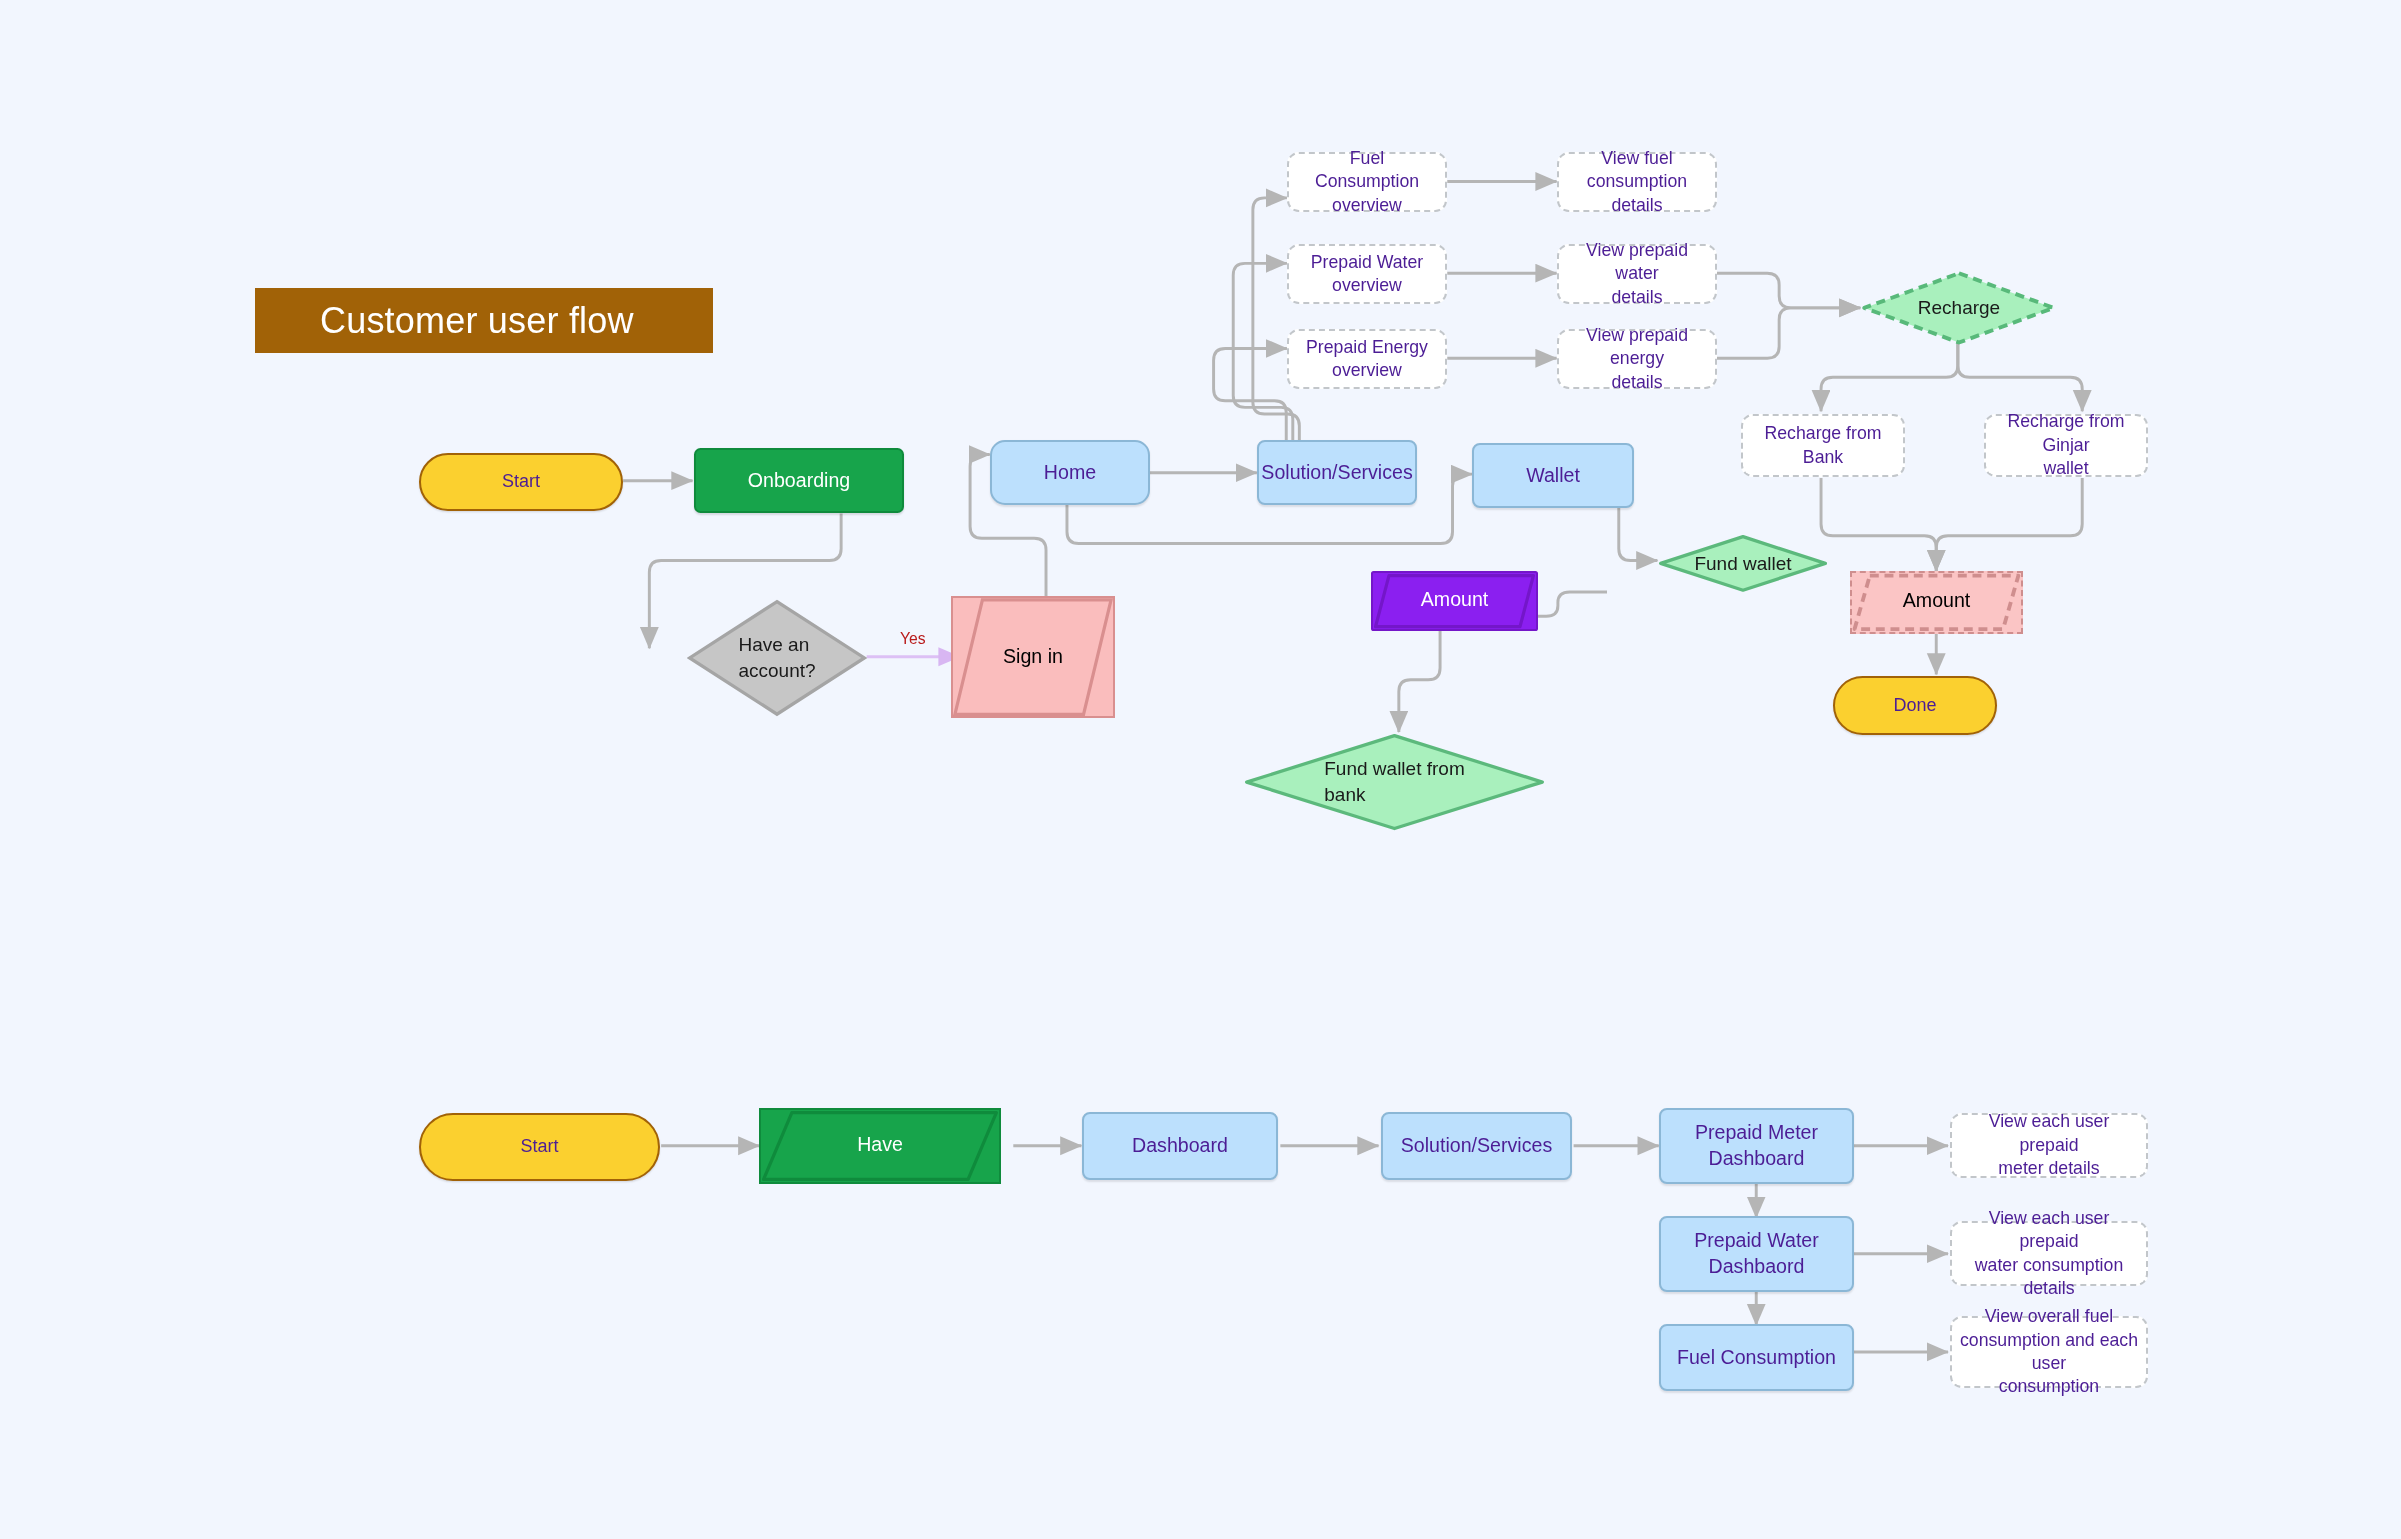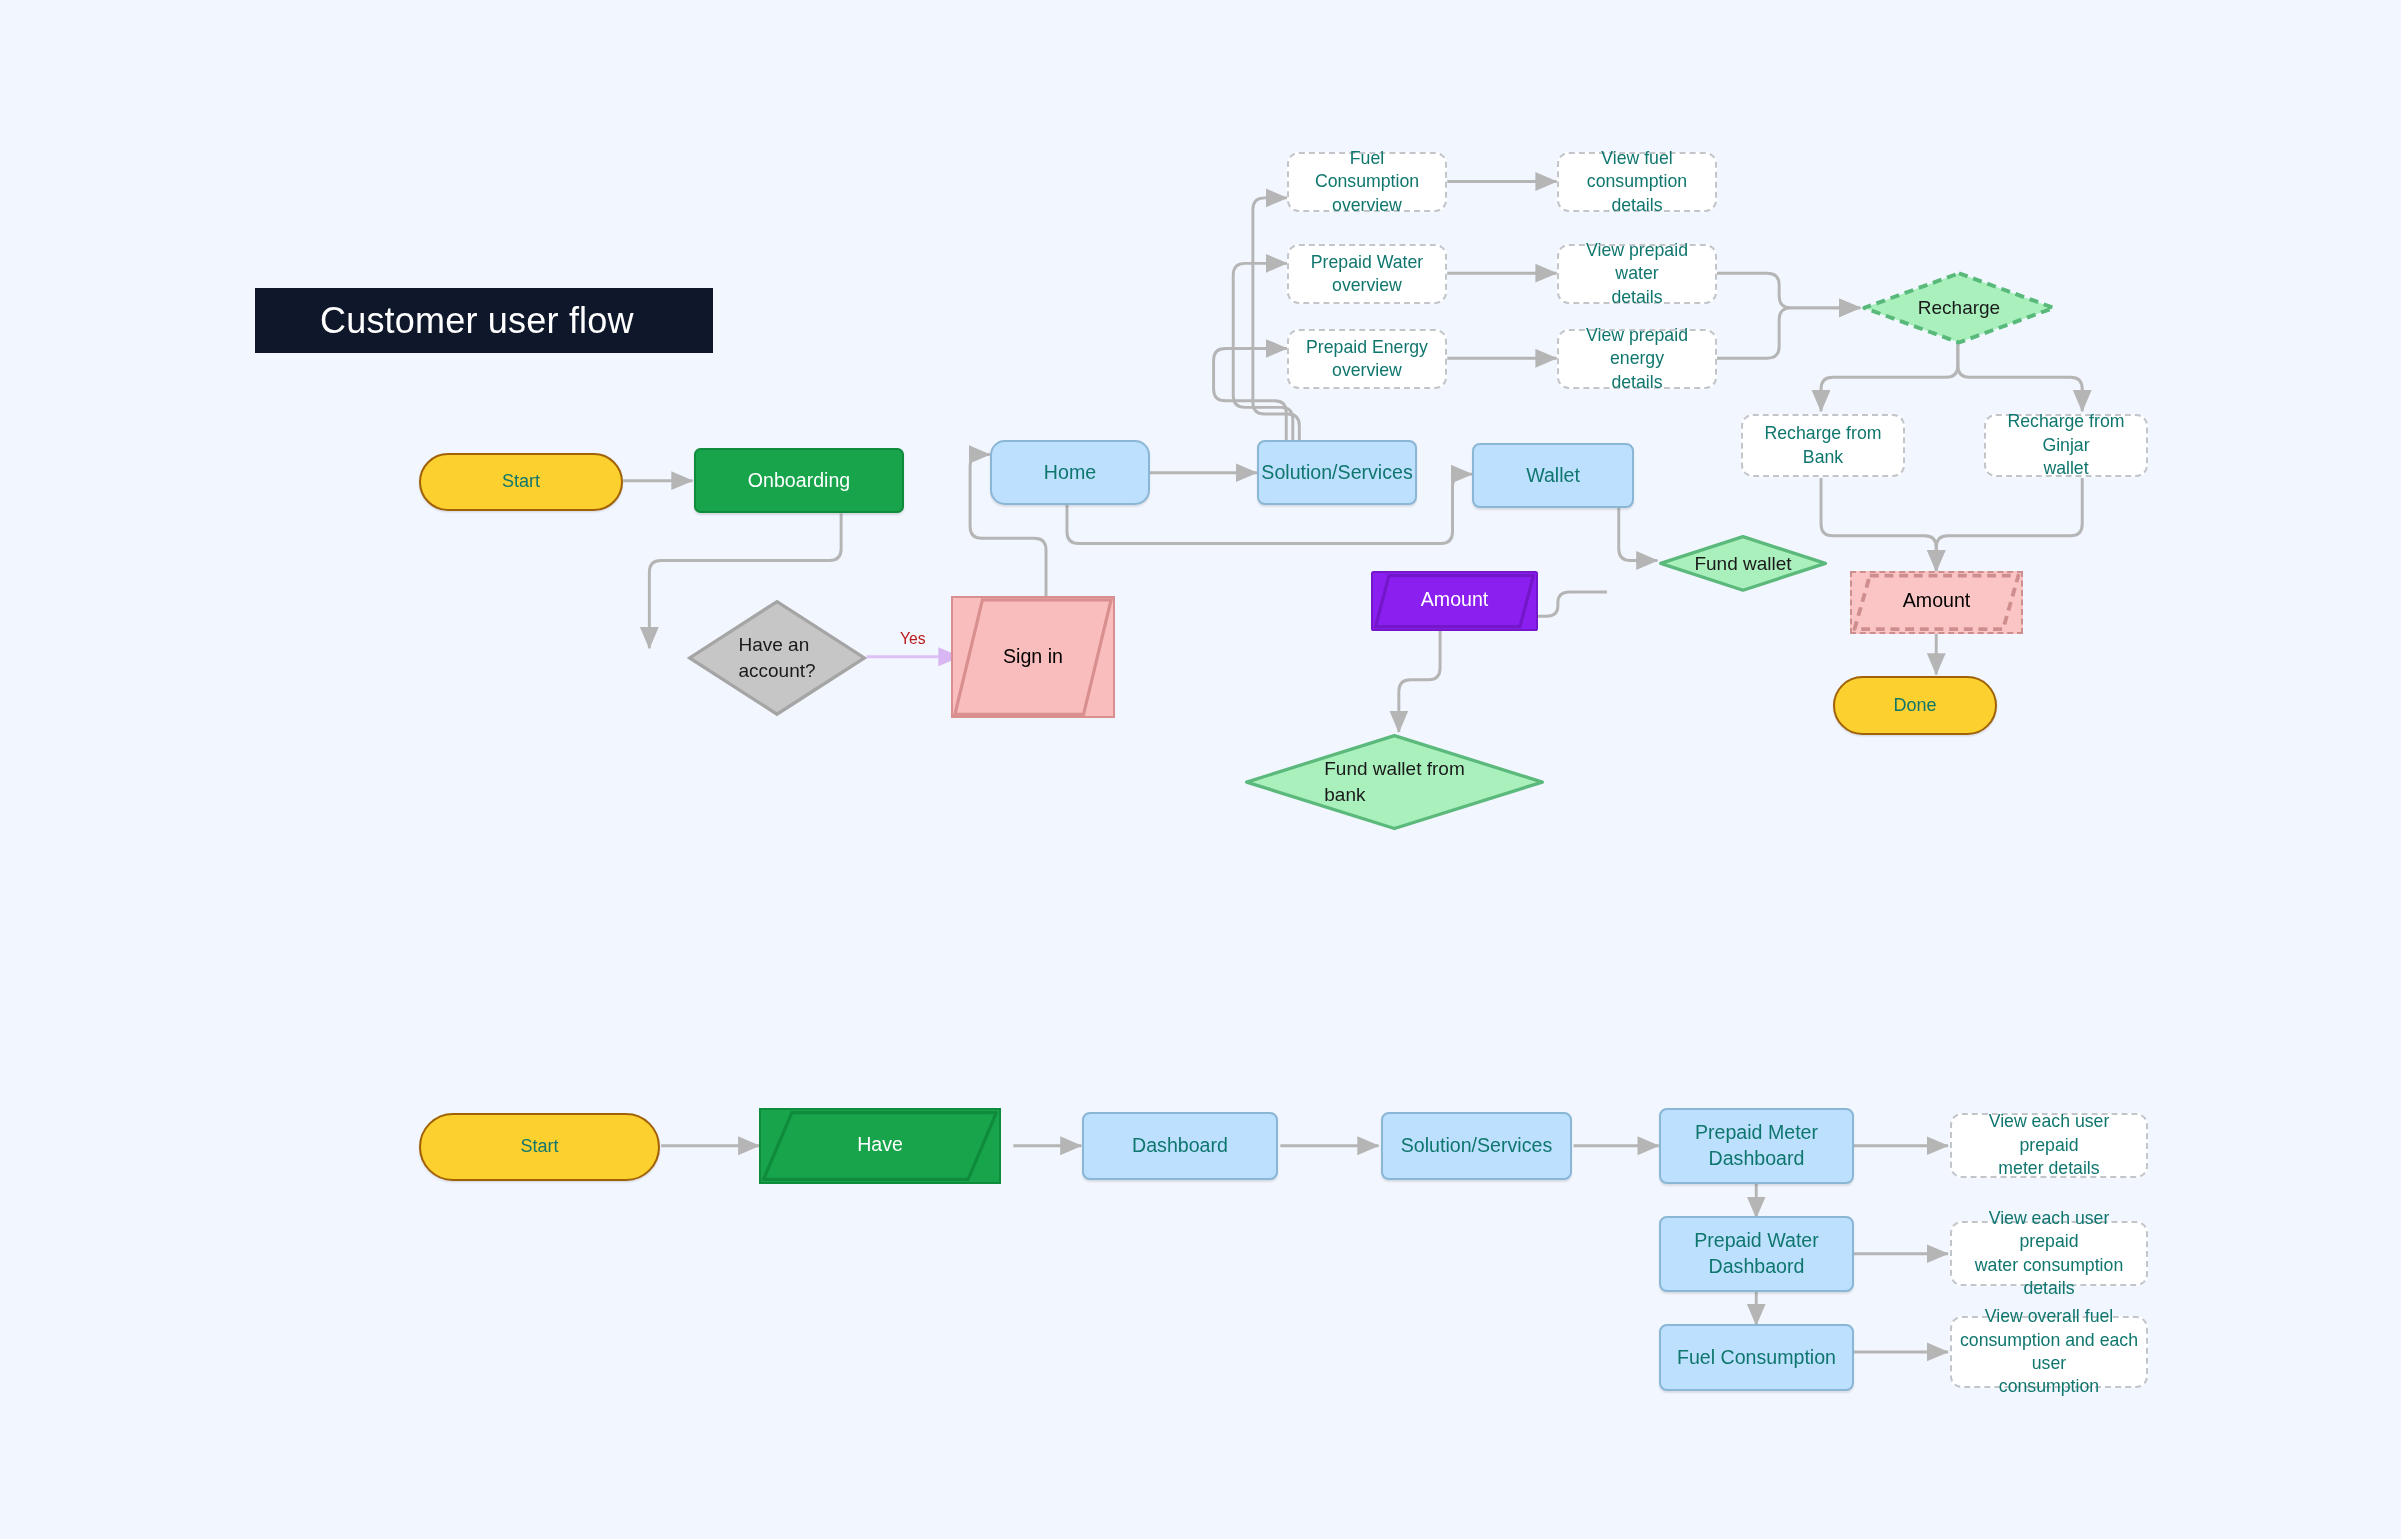--- a/index.html
+++ b/index.html
@@ -5,25 +5,25 @@
   html,body{margin:0;padding:0;}
   body{
     width:2401px;height:1540px;
     background:#f2f6fe;
     font-family:"Liberation Sans", sans-serif;
     overflow:hidden;
   }
   #stage{position:relative;width:2401px;height:1540px;}
   svg.edges{position:absolute;left:0;top:0;width:2401px;height:1540px;pointer-events:none;}
 
-  .node{position:absolute;box-sizing:border-box;display:flex;align-items:center;justify-content:center;text-align:center;color:#0f766e;line-height:1.32;}
+  .node{position:absolute;box-sizing:border-box;display:flex;align-items:center;justify-content:center;text-align:center;color:#4c1d95;line-height:1.32;}
   .node .lbl{padding:0 6.5px;white-space:pre-line;}
 
   
-  .banner{position:absolute;background:#0f172a;color:#ffffff;display:flex;align-items:center;padding-left:65px;box-sizing:border-box;letter-spacing:0.2px;}
+  .banner{position:absolute;background:#a16207;color:#ffffff;display:flex;align-items:center;padding-left:65px;box-sizing:border-box;letter-spacing:0.2px;}
   .banner .btxt{font-size:36px;}
 
   
   .term{border-radius:6546px;background:#fbd02f;border:2px solid #a16207;font-size:18px;
         box-shadow:0 1.3px 2px rgba(0,0,0,.12);}
 
   
   .green-rect{background:#17a44b;border:2px solid #0f8b3c;border-radius:6.5px;color:#ffffff;font-size:19.6px;
         box-shadow:0 1.3px 2px rgba(0,0,0,.12);}
 

